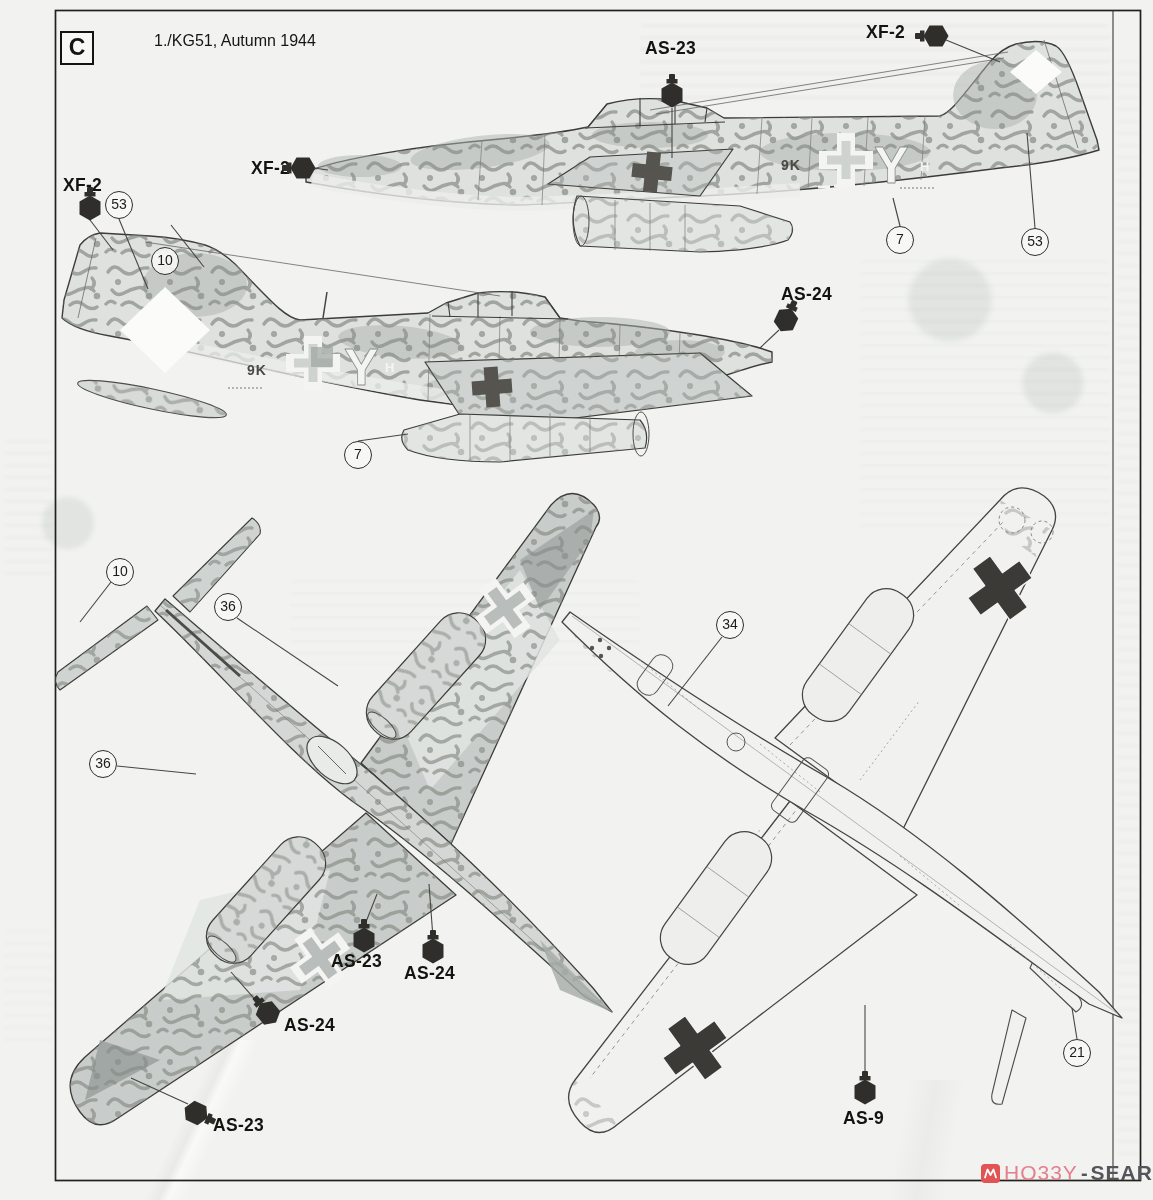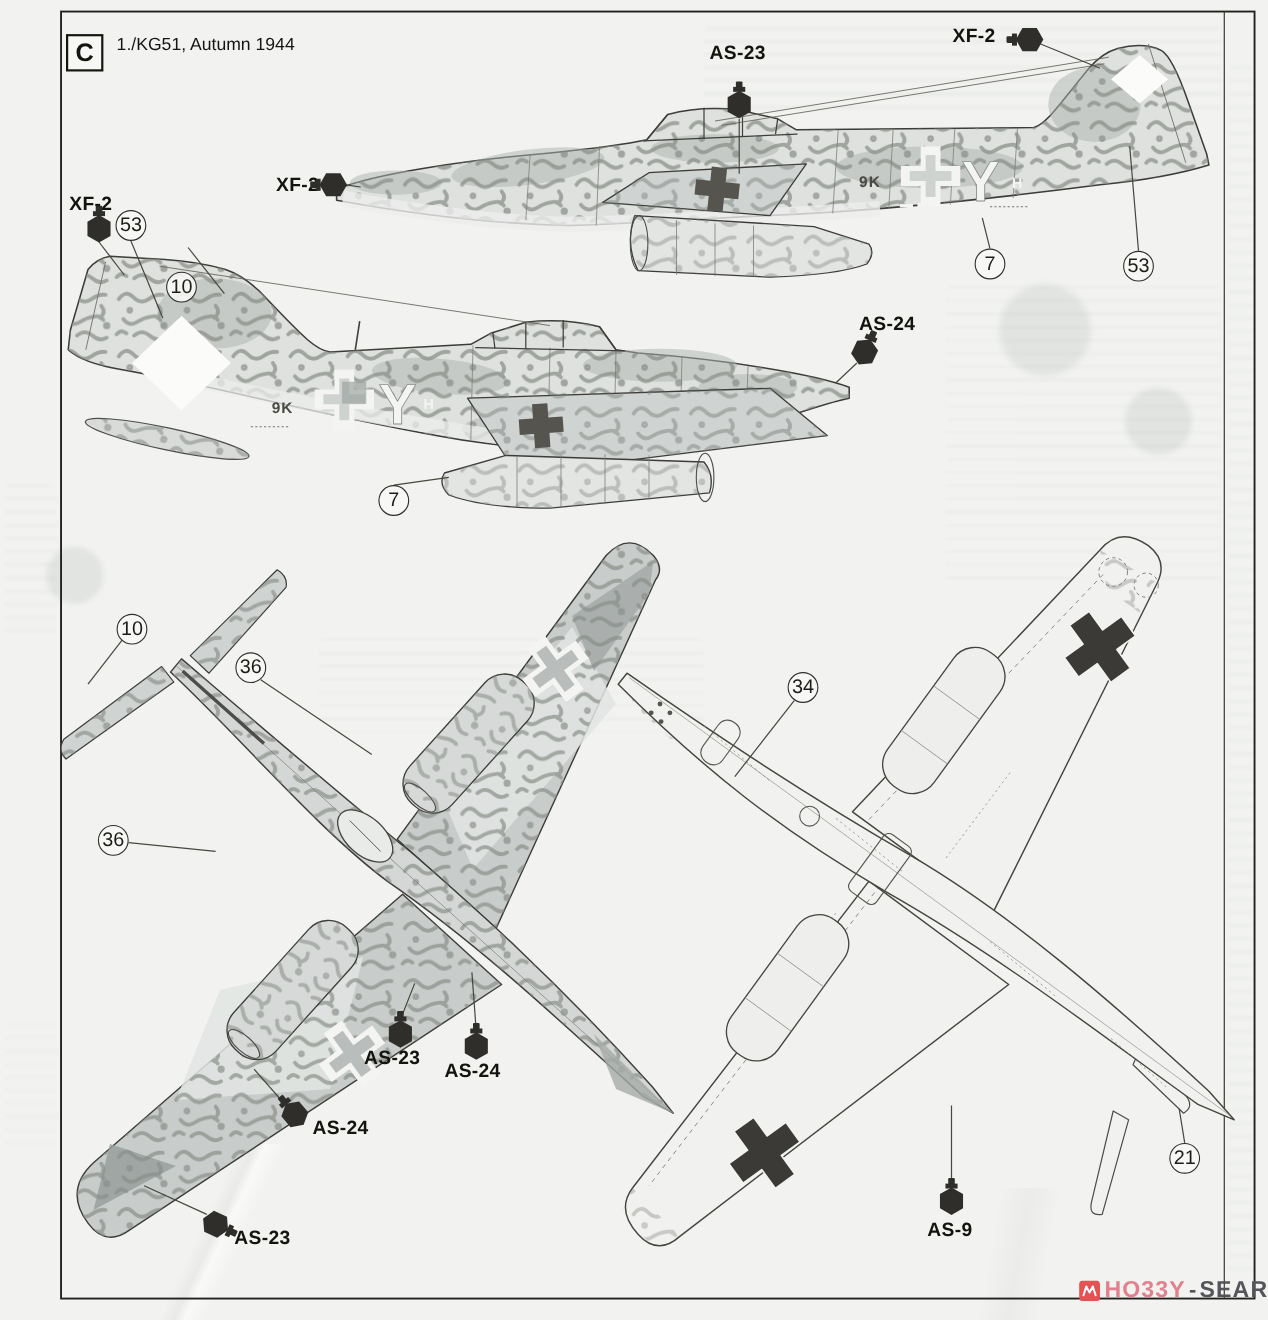--- a/index.html
+++ b/index.html
@@ -11,34 +11,34 @@
   .bleed{position:absolute;border-radius:6px;filter:blur(1.6px);opacity:.55;
     background:repeating-linear-gradient(180deg, rgba(142,152,144,.14) 0 3px, transparent 3px 12px);}
   .blob{position:absolute;border-radius:50%;background:radial-gradient(circle, rgba(150,160,152,.18) 0 60%, transparent 70%);filter:blur(2px);}
   .crease{position:absolute;pointer-events:none;}
   
   #header{position:absolute;left:60px;top:28px;display:flex;align-items:flex-start;}
   #c-box{width:30px;height:30px;border:2px solid #15150f;background:#f7f7f5;color:#15150f;
     font-size:23px;font-weight:bold;text-align:center;line-height:29px;margin-right:12px;margin-top:3px;}
   #titles{line-height:1.35;}
   #title-ja{font-size:17.5px;font-weight:600;color:#101010;letter-spacing:.3px;}
-  #title-en{font-size:16px;color:#151515;margin-top:2px;}
+  #title-en{font-size:16px;color:#151515;margin-top:2px;margin-left:48px;}
   
   .paint-label{position:absolute;font-size:17.5px;font-weight:bold;color:#14140f;
     letter-spacing:.3px;white-space:nowrap;}
   .spray-icon{position:absolute;}
   .part-badge{position:absolute;width:28px;height:28px;box-sizing:border-box;
     border:1.6px solid #2e2e2a;border-radius:50%;background:rgba(247,247,245,.9);
-    color:#1c1c18;font-size:18px;line-height:25px;text-align:center;}
+    color:#1c1c18;font-size:14px;line-height:25px;text-align:center;}
   #leaders{position:absolute;left:0;top:0;}
   #leaders line{stroke:#47473f;stroke-width:1.1;}
   
   #watermark{position:absolute;left:981px;top:1161px;display:flex;align-items:center;gap:4px;}
   #wm-icon{width:19px;height:19px;border-radius:3px;display:block;}
-  .wm-a{font-size:21px;font-weight:700;letter-spacing:1px;}
+  .wm-a{font-size:21px;font-weight:400;letter-spacing:1px;}
   .wm-dash{font-size:20px;font-weight:700;margin:0 -1px;}
   .wm-b{font-size:21px;font-weight:700;letter-spacing:1px;}
 </style>
 </head>
 <body>
 
 <div id="page">
 
   <div class="bleed" style="left:640px;top:24px;width:470px;height:80px;"></div>
   <div class="bleed" style="left:1116px;top:60px;width:24px;height:1100px;opacity:.4;"></div>

